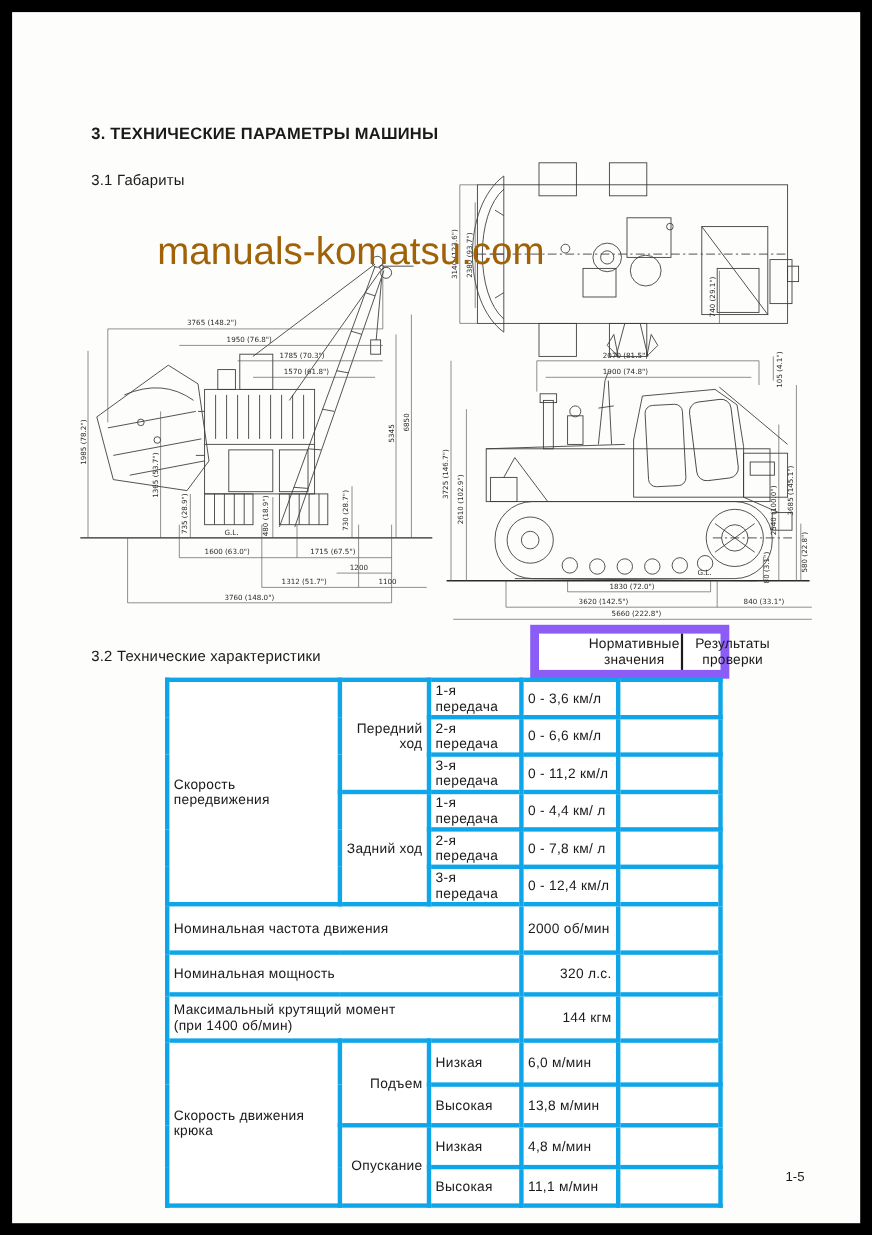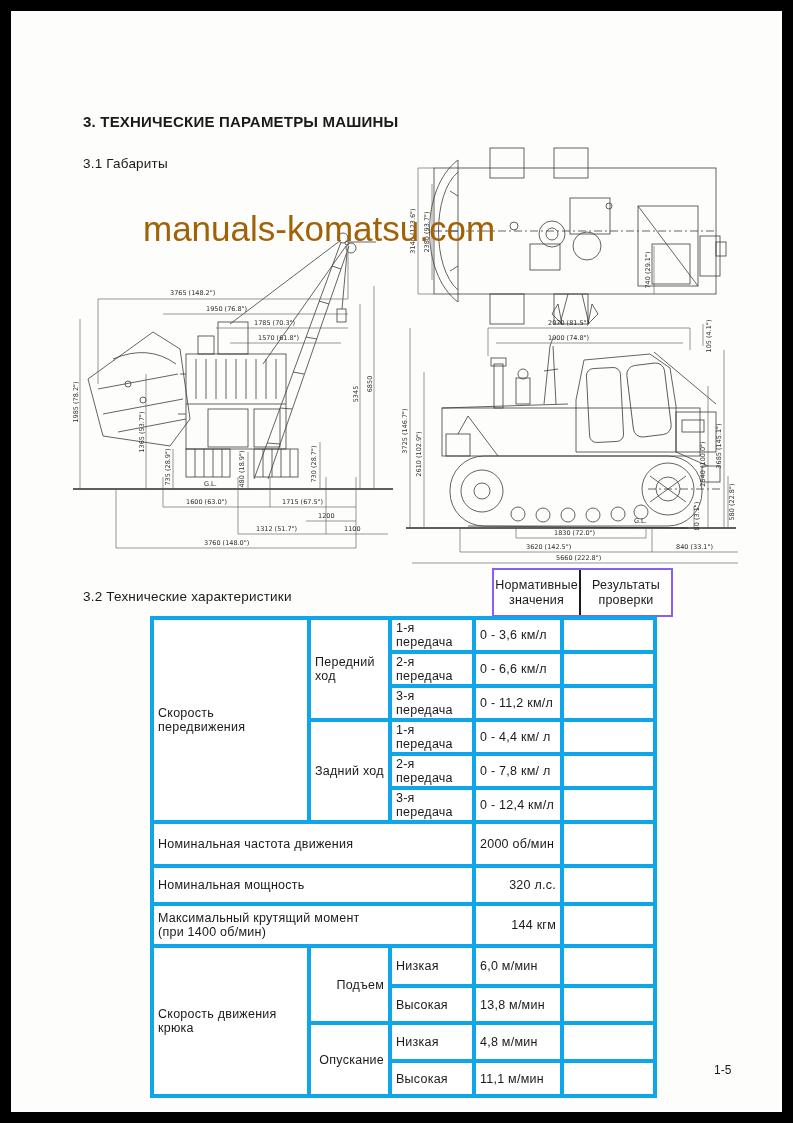--- a/index.html
+++ b/index.html
@@ -19,41 +19,41 @@
 
   svg{overflow:visible;}
   svg .ln{stroke:#3c3c3c;stroke-width:.8;fill:none;}
   svg .ln2{stroke:#2a2a2a;stroke-width:1.3;fill:none;}
   svg .dimln{stroke:#555;stroke-width:.6;fill:none;}
   svg .dim{font-family:"DejaVu Sans",sans-serif;font-size:6.5px;fill:#2b2b2b;}
   svg .dash{stroke-dasharray:8 3 2 3;}
 
   
   .spec-header{
-    left:492px;top:568px;width:181px;height:49px;display:flex;
-    border:2px solid #8b5cf6;background:#fff;box-sizing:border-box;
+    left:482px;top:568px;width:181px;height:49px;display:flex;
+    border:8px solid #8b5cf6;background:#fff;box-sizing:border-box;padding-left:44px;
   }
   .spec-header .hcell{
     flex:0 0 auto;display:flex;align-items:center;justify-content:center;text-align:center;
     font-size:12.5px;line-height:1.2;letter-spacing:.2px;box-sizing:border-box;
   }
   .hcell.h1{width:87px;border-right:2px solid #1b1b1b;}
   .hcell.h2{width:90px;}
 
   table.spec{
     left:150px;top:616px;position:absolute;z-index:2;
     border-collapse:collapse;table-layout:fixed;width:503px;background:transparent;
   }
   table.spec td{
     border:4px solid #0ea5e9;font-size:12.5px;letter-spacing:.25px;
     padding:1px 4px 1px 4px;vertical-align:middle;box-sizing:border-box;background:#fff;
   }
   table.spec{border:2px solid #1b1b1b;}
   td.top{vertical-align:top;padding-top:5px;}
-  td.padtop{vertical-align:top;padding-top:9px;text-align:left;}
+  td.padtop{vertical-align:top;padding-top:9px;text-align:right;}
   td.ctr{text-align:right;padding-left:4px;}
   td.gear{padding-left:4px;letter-spacing:.2px;}
   td.v{border-left:2px solid #1b1b1b;padding-left:6px;}
   td.r{border-left:2px solid #1b1b1b;}
   tr.sep td{border-bottom:2px solid #1b1b1b;}
   td.sepb{border-bottom:2px solid #1b1b1b;}
   tr.h25{height:25px;} tr.h44{height:44px;} tr.h38{height:38px;}
   tr.h48{height:42px;} tr.h40{height:40px;} tr.h37{height:37px;} tr.h35{height:35px;}
 </style>
 </head>

